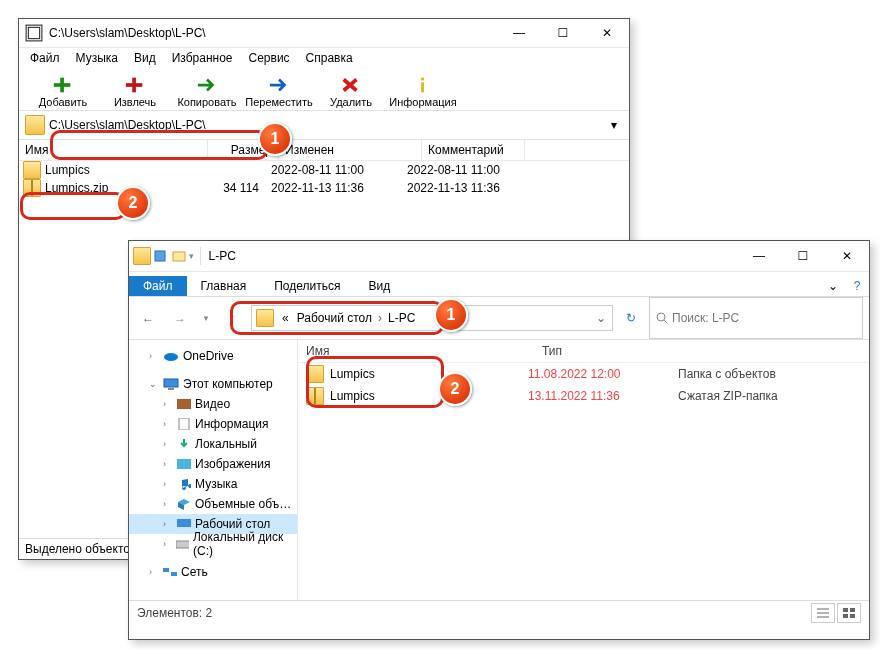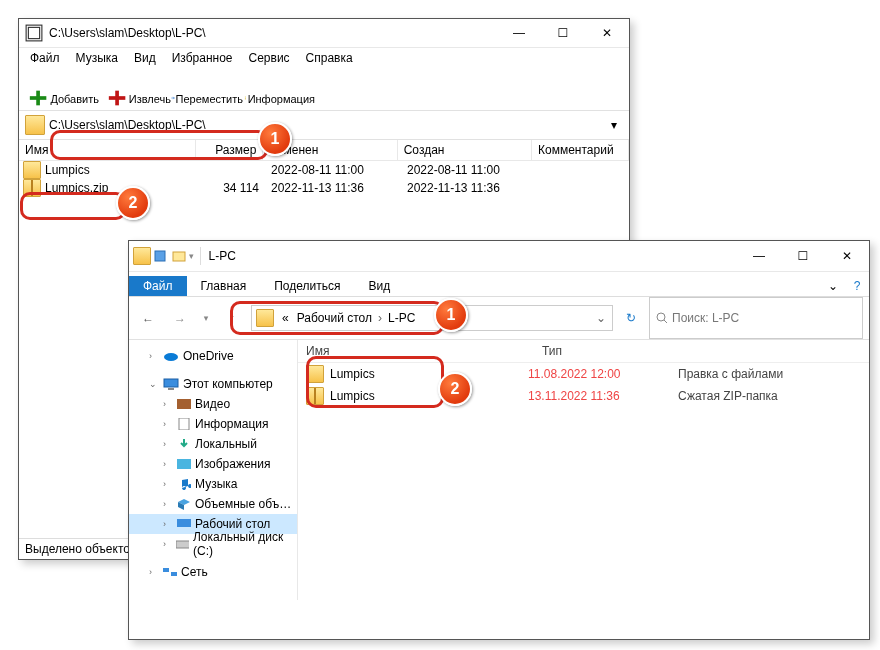--- a/index.html
+++ b/index.html
@@ -6,21 +6,21 @@
 .stage{position:relative;width:880px;height:650px;background:#fff}
 .win{position:absolute;background:#fff;border:1px solid #555;box-shadow:4px 4px 8px rgba(0,0,0,.2)}
 .titlebar{height:28px;display:flex;align-items:center;border-bottom:1px solid #e8e8e8;background:#fff}
 .titlebar .ico{width:18px;height:18px;margin:0 6px;display:flex;align-items:center;justify-content:center}
 .titlebar .ttl{flex:1;font-size:12px;color:#000}
 .titlecontrols{display:flex}
 .titlecontrols div{width:44px;height:28px;display:flex;align-items:center;justify-content:center;font-size:12px;color:#000}
 .menu{height:20px;display:flex;align-items:center;padding:0 4px;gap:2px}
 .menu span{padding:1px 7px}
 .tb7{height:40px;display:flex;align-items:flex-end;padding:2px 8px 0;border-bottom:1px solid #e1e1e1;gap:0}
-.tb7 .btn{display:flex;align-items:center;justify-content:flex-end;width:72px;padding-bottom:2px}
+.tb7 .btn{display:flex;flex-direction:column;align-items:center;justify-content:flex-end;width:72px;padding-bottom:2px}
 .tb7 .btn svg{width:22px;height:20px}
 .tb7 .btn span{font-size:11px;margin-top:1px}
 .addr7{height:24px;display:flex;align-items:center;padding:2px 6px;border-bottom:1px solid #e1e1e1}
 .addr7 .fld{width:18px;height:18px;margin-right:4px}
 .addr7 .path{flex:1;font-size:12px}
 .addr7 .dd{width:18px;display:flex;justify-content:center}
 .cols7{height:20px;display:flex;align-items:center;border-bottom:1px solid #e8e8e8;background:#fff}
 .cols7 div{padding:0 6px;border-right:1px solid #e8e8e8;font-size:12px;height:100%;display:flex;align-items:center}
 .c-name{width:176px}.c-size{width:58px;justify-content:flex-end}.c-mod{width:130px}.c-cre{width:130px}.c-com{width:90px}
 .rows7{background:#fff}
@@ -118,42 +118,53 @@
         </div>
     <div class="btn">
           <svg viewBox="0 0 24 20">
             <rect x="9" y="2" width="4" height="16" fill="#c01515"></rect>
             <rect x="2" y="8" width="18" height="4" fill="#c01515"></rect>
           </svg>
           <span>Извлечь</span>
         </div>
     <div class="btn">
           <svg viewBox="0 0 24 20">
+            <path d="M2 10h14M12 4l6 6-6 6" fill="none" stroke="#1a8a16" stroke-width="3"></path>
+          </svg>
+          <span>Копировать</span>
+        </div>
+    <div class="btn">
+          <svg viewBox="0 0 24 20">
             <path d="M2 10h14M12 4l6 6-6 6" fill="none" stroke="#1062c4" stroke-width="3"></path>
           </svg>
           <span>Переместить</span>
+        </div>
+    <div class="btn">
+          <svg viewBox="0 0 24 20">
+            <path d="M4 4l14 12M18 4L4 16" stroke="#d61a1a" stroke-width="4"></path>
+          </svg>
+          <span>Удалить</span>
         </div>
     <div class="btn">
           <svg viewBox="0 0 24 20">
             <rect x="10" y="2" width="3" height="3" fill="#d6b81a"></rect>
             <rect x="10" y="7" width="3" height="11" fill="#d6b81a"></rect>
           </svg>
           <span>Информация</span>
         </div>
   </div>
   <div class="addr7">
     <div class="fld folder-icon"></div>
     <div class="path">C:\Users\slam\Desktop\L-PC\</div>
     <div class="dd">▾</div>
   </div>
   <div class="cols7">
     <div class="c-name">Имя</div>
     <div class="c-size">Размер</div>
     <div class="c-mod">Изменен</div>
-    <div class="c-cre">Создан</div>
     <div class="c-com">Комментарий</div>
   </div>
   <div class="rows7">
     <div class="row7">
       <div class="ic folder-icon"></div>
       <div class="nm">Lumpics</div>
       <div class="sz"></div>
       <div class="md">2022-08-11 11:00</div>
       <div class="cr">2022-08-11 11:00</div>
     </div>
@@ -309,30 +320,49 @@
     </div>
     <div class="list">
       <div class="lhead">
         <div class="lh-n">Имя</div>
         <div class="lh-t">Тип</div>
       </div>
       <div class="lrow">
         <div class="ic folder-icon"></div>
         <div class="nm">Lumpics</div>
         <div class="dt">11.08.2022 12:00</div>
-        <div class="tp">Правка с файлами</div>
+        <div class="tp">Папка с объектов</div>
       </div>
       <div class="lrow">
         <div class="ic zip-icon"></div>
         <div class="nm">Lumpics</div>
         <div class="dt">13.11.2022 11:36</div>
         <div class="tp">Сжатая ZIP-папка</div>
       </div>
     </div>
   </div>
+  <div class="statE">
+    <span>Элементов: 2</span>
+    <span class="sp"></span>
+    <div class="vb">
+          <svg width="12" height="10">
+            <line x1="0" y1="1" x2="12" y2="1" stroke="#666"></line>
+            <line x1="0" y1="5" x2="12" y2="5" stroke="#666"></line>
+            <line x1="0" y1="9" x2="12" y2="9" stroke="#666"></line>
+          </svg>
+        </div>
+    <div class="vb">
+          <svg width="12" height="10">
+            <rect x="0" y="0" width="5" height="4" fill="#666"></rect>
+            <rect x="7" y="0" width="5" height="4" fill="#666"></rect>
+            <rect x="0" y="6" width="5" height="4" fill="#666"></rect>
+            <rect x="7" y="6" width="5" height="4" fill="#666"></rect>
+          </svg>
+        </div>
+  </div>
 </div>
 
 <div class="annot" style="left:50px;top:130px;width:212px;height:24px"></div>
 <div class="badge" style="left:258px;top:122px">
       <span>1</span>
     </div>
 <div class="annot" style="left:20px;top:192px;width:100px;height:22px"></div>
 <div class="badge" style="left:116px;top:186px">
       <span>2</span>
     </div>

